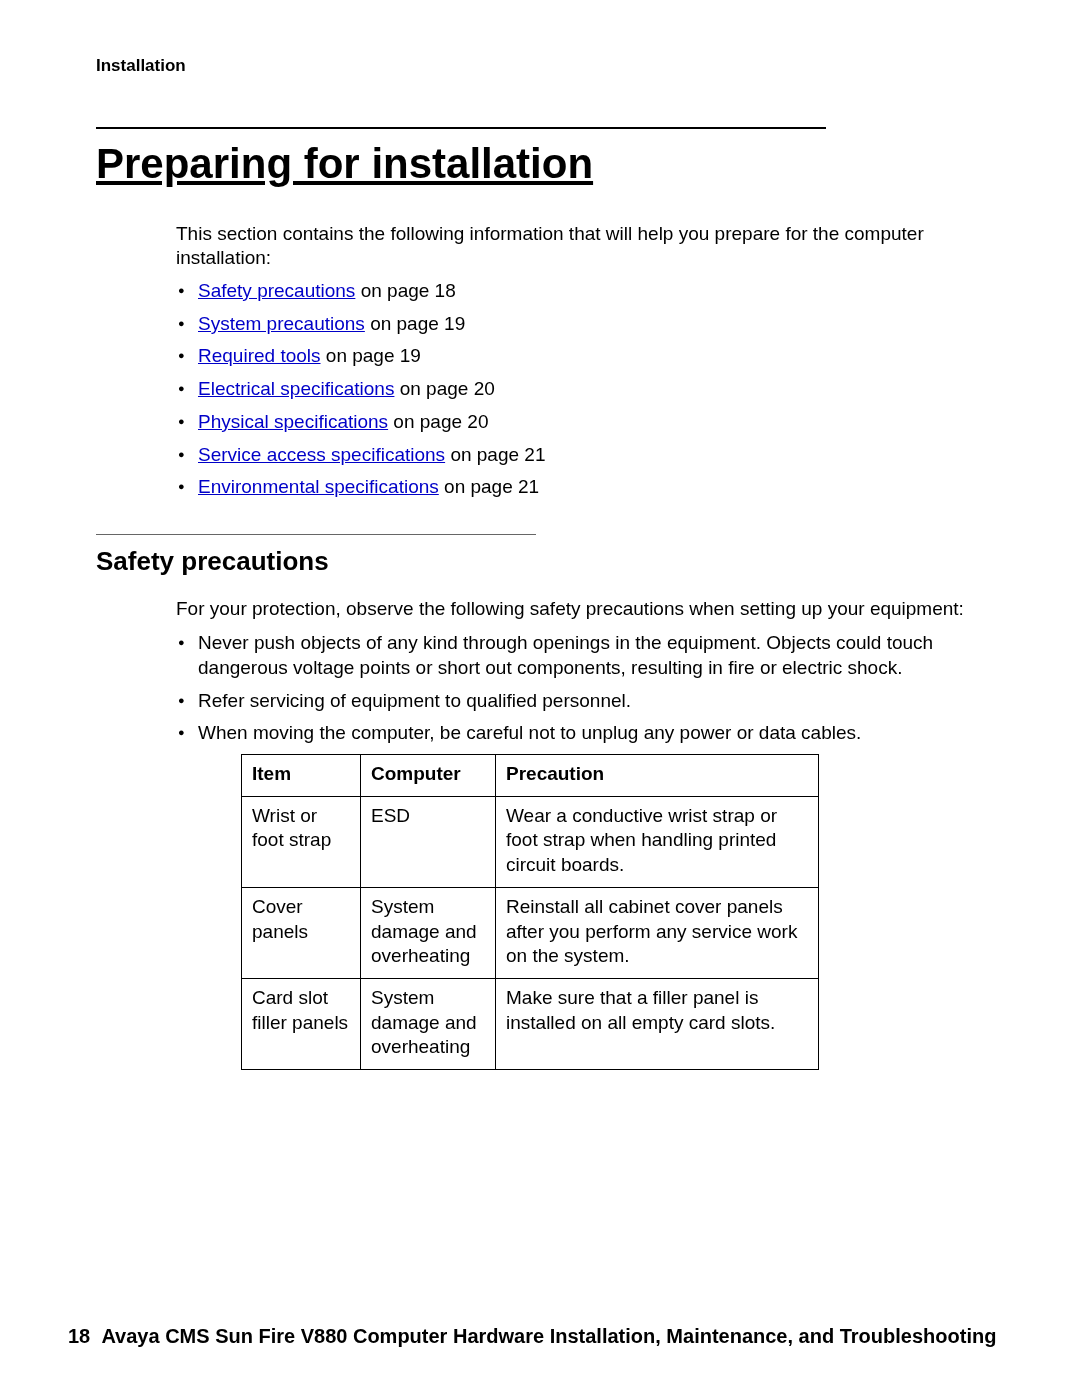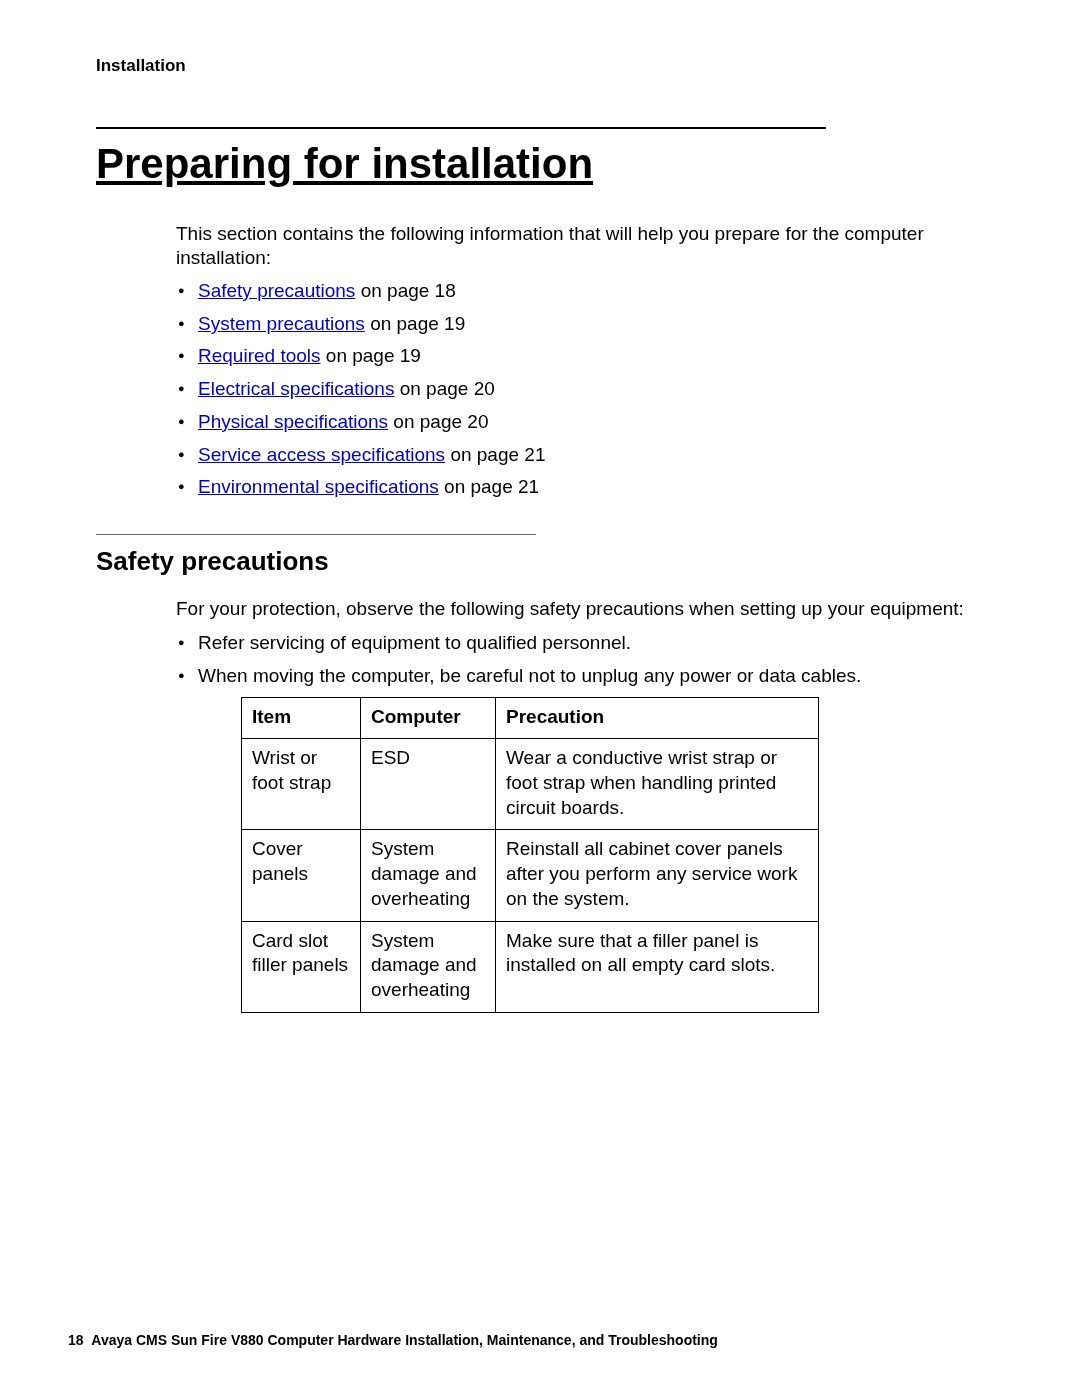--- a/index.html
+++ b/index.html
@@ -88,21 +88,21 @@
       vertical-align: top;
       font-size: 19px;
     }
     table.precautions th {
       font-weight: bold;
     }
     .footer {
       position: absolute;
       bottom: 48px;
       left: 68px;
-      font-size: 14px;
+      font-size: 20px;
       font-weight: bold;
       text-align: right;
     }
     .col-item { width: 98px; }
     .col-problem { width: 114px; }
   </style>
 </head>
 <body>
 
 <div class="page">
@@ -125,20 +125,21 @@
     </ul>
   </div>
 
   <hr class="section-rule">
   <h2 class="section">Safety precautions</h2>
 
   <div class="indent">
     <p>For your protection, observe the following safety precautions when setting up your equipment:</p>
 
     <ul class="bullets" style="margin-bottom:0;">
+      <li>Never push objects of any kind through openings in the equipment. Objects could touch dangerous voltage points or short out components, resulting in fire or electric shock.</li>
       <li>Refer servicing of equipment to qualified personnel.</li>
       <li>When moving the computer, be careful not to unplug any power or data cables.</li>
     </ul>
 
     <table class="precautions">
       <thead>
         <tr>
           <th class="col-item">Item</th>
           <th class="col-problem">Computer</th>
           <th>Precaution</th>

